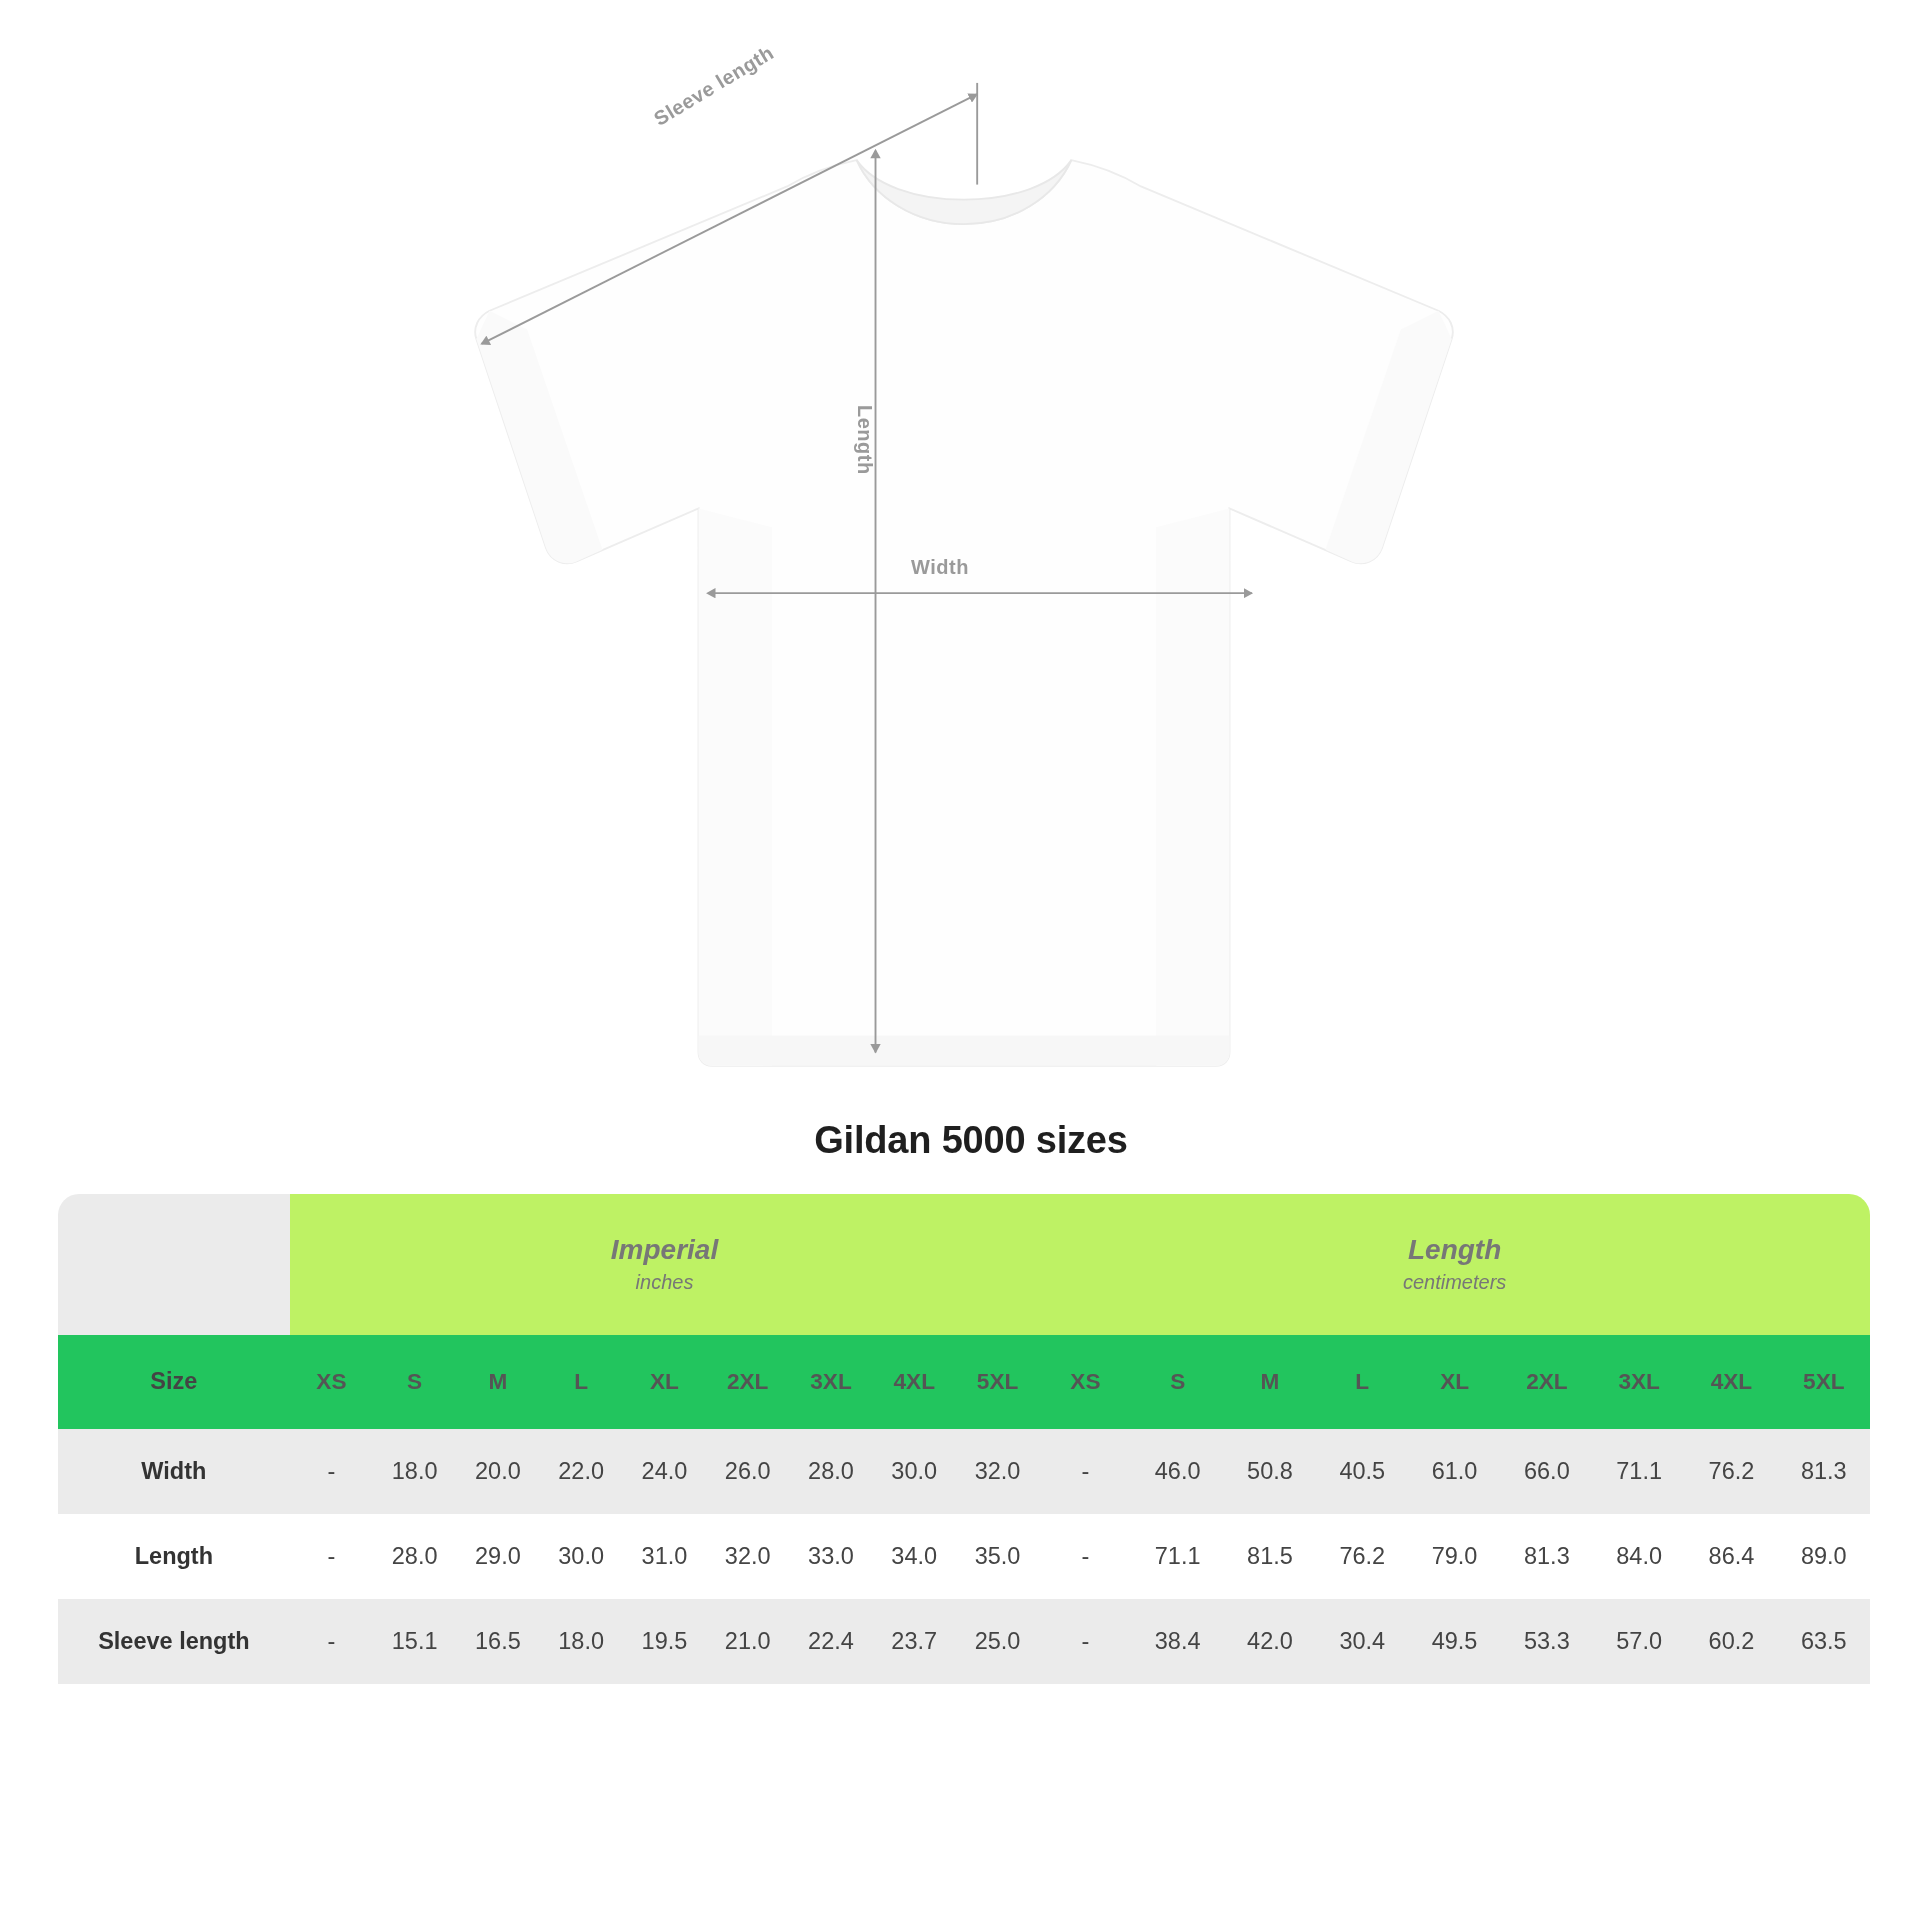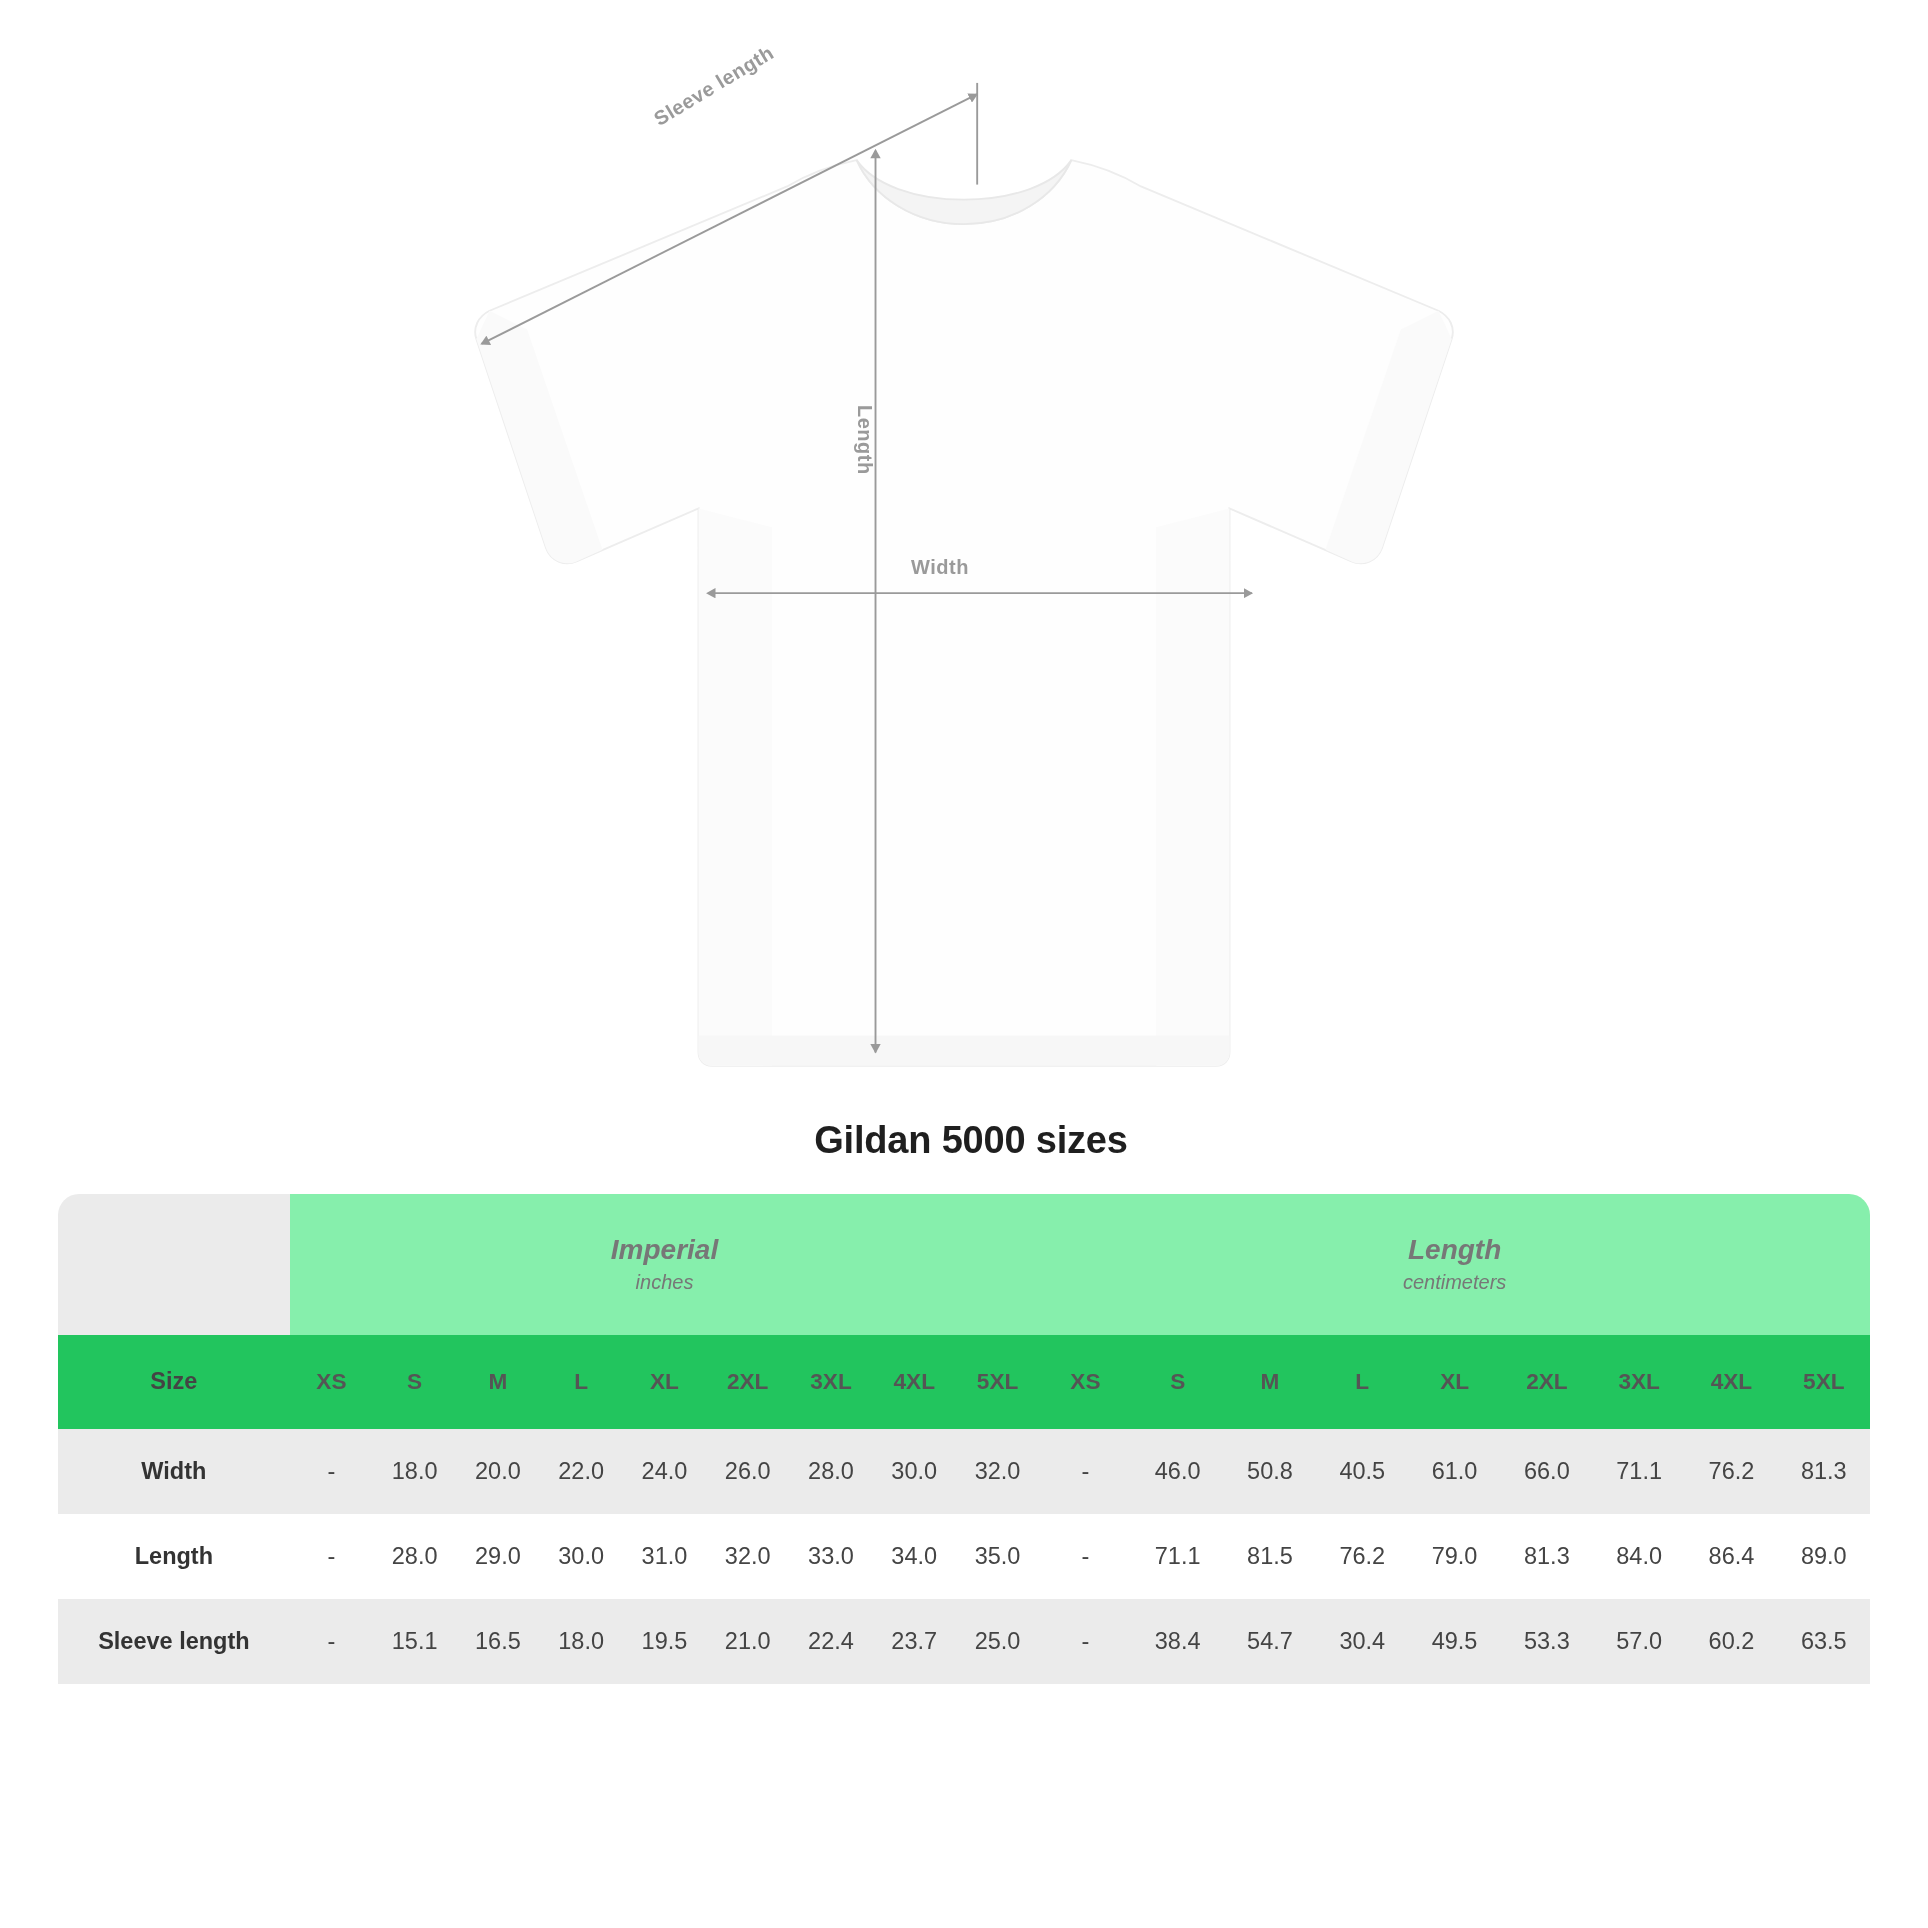--- a/index.html
+++ b/index.html
@@ -83,21 +83,21 @@
     border-collapse: separate;
     border-spacing: 0;
     width: 1812px;
     table-layout: fixed;
   }
   table.size-table td, table.size-table th {
     padding: 0;
     margin: 0;
   }
   .unit-head {
-    background: #86efac;
+    background: #bef264;
     height: 141px;
     text-align: center;
     vertical-align: middle;
   }
   .unit-head.first { border-top-left-radius: 21px; }
   .unit-head.last  { border-top-right-radius: 21px; }
   .unit-name {
     font-size: 28px;
     font-weight: bold;
     font-style: italic;
@@ -306,21 +306,21 @@
           <td>15.1</td>
           <td>16.5</td>
           <td>18.0</td>
           <td>19.5</td>
           <td>21.0</td>
           <td>22.4</td>
           <td>23.7</td>
           <td>25.0</td>
           <td>-</td>
           <td>38.4</td>
-          <td>54.7</td>
+          <td>42.0</td>
           <td>30.4</td>
           <td>49.5</td>
           <td>53.3</td>
           <td>57.0</td>
           <td>60.2</td>
           <td>63.5</td>
         </tr>
       </tbody>
     </table>
   </div>

